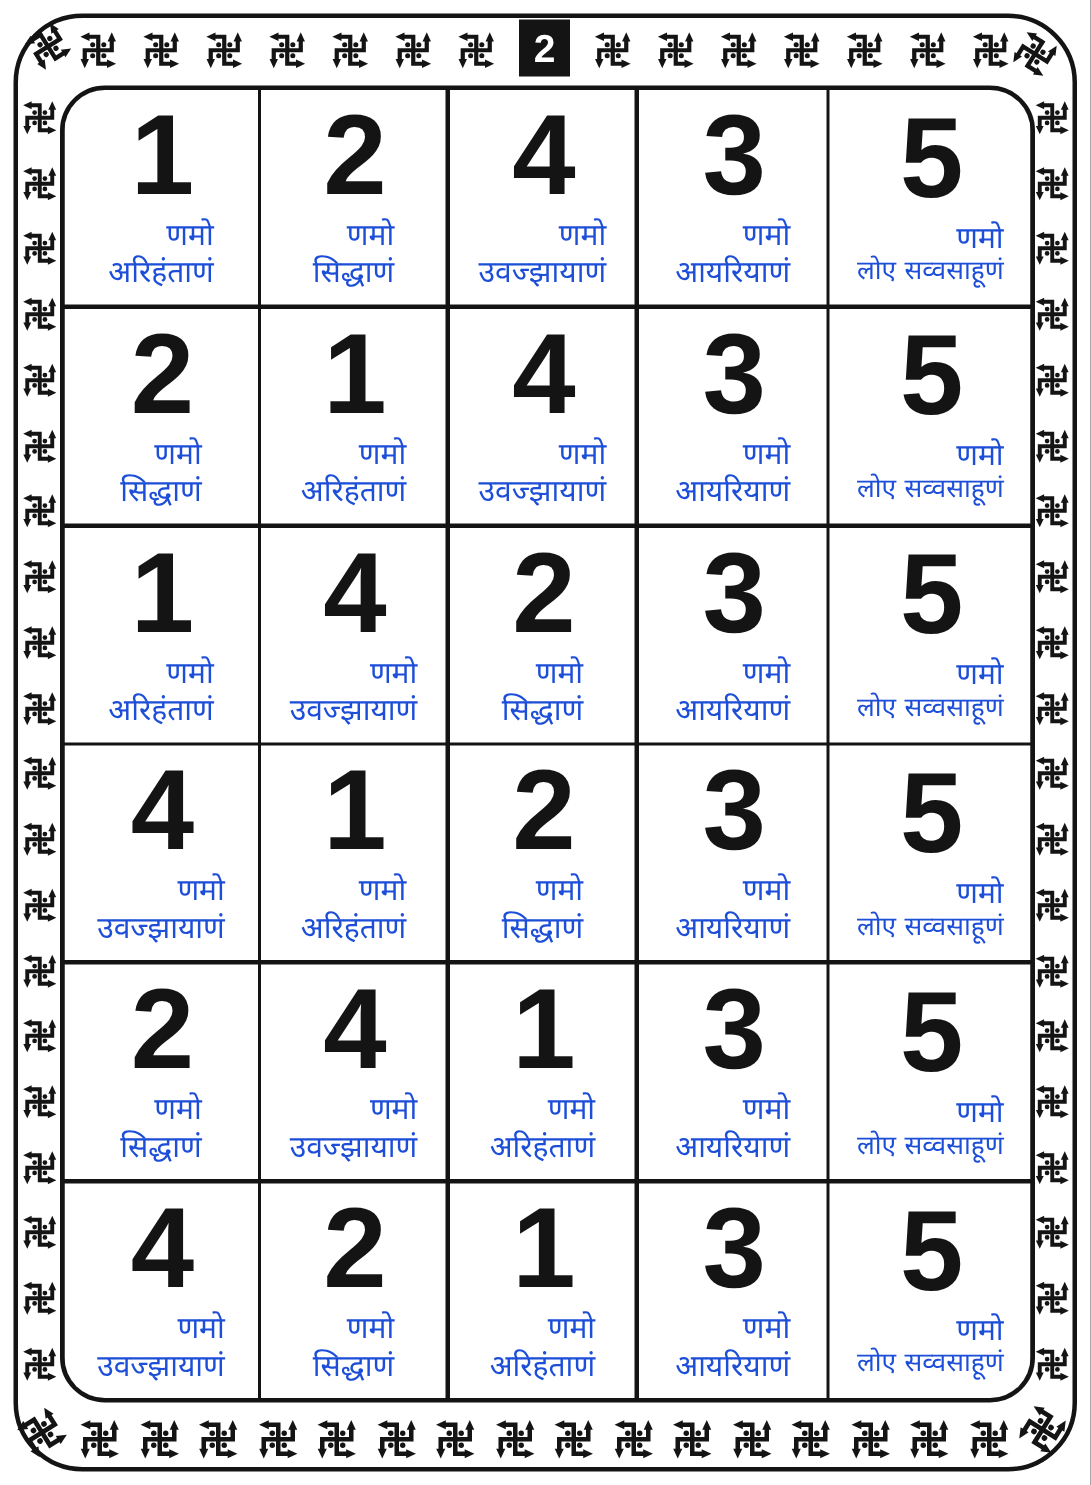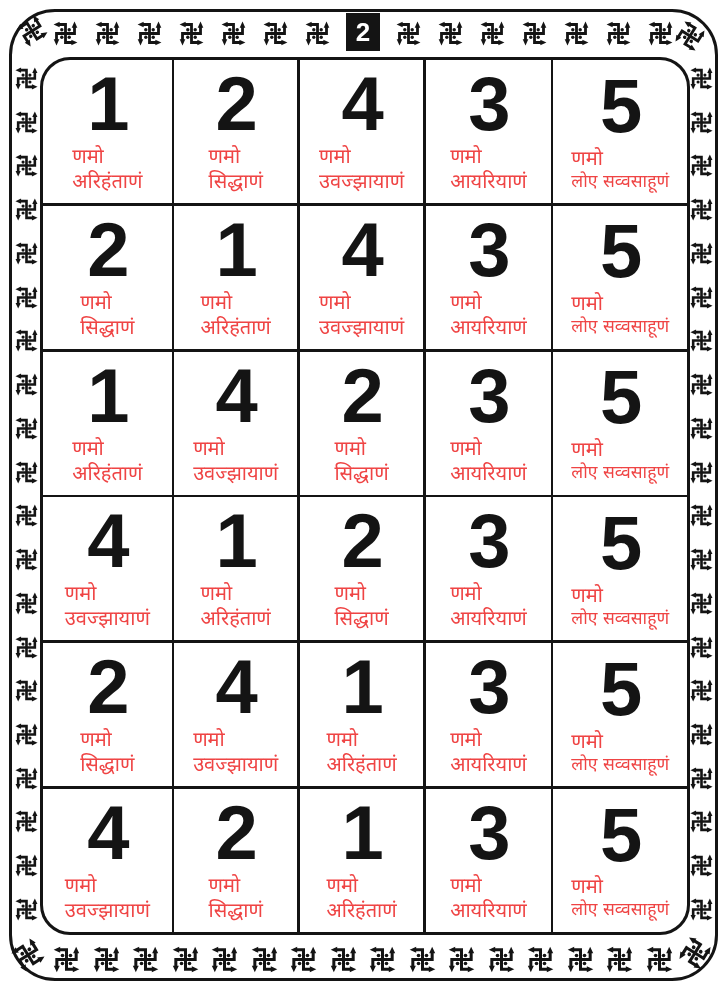--- a/index.html
+++ b/index.html
@@ -53,21 +53,21 @@
     grid-template-columns:132fr 126fr 127fr 128fr 137fr;
     grid-template-rows:repeat(6,1fr);
     gap:2.6px;background:#141414;
   }
   .cell{background:#fff;display:flex;flex-direction:column;align-items:center;justify-content:center}
   .num{
     font-family:"Liberation Sans",sans-serif;font-weight:700;
     font-size:76px;line-height:.92;letter-spacing:-2px;color:#141414;
   }
   .txt{
-    margin-top:5px;text-align:left;color:#ef4444;
+    margin-top:5px;text-align:right;color:#1d4ed8;
     font-family:"DejaVu Sans",sans-serif;font-size:20px;line-height:1.25;
     white-space:nowrap;
   }
   .cell.m5 .l2{font-size:17.5px}
 </style>
 </head>
 <body>
 
 <div class="sheet">
   <div class="frame"></div>

